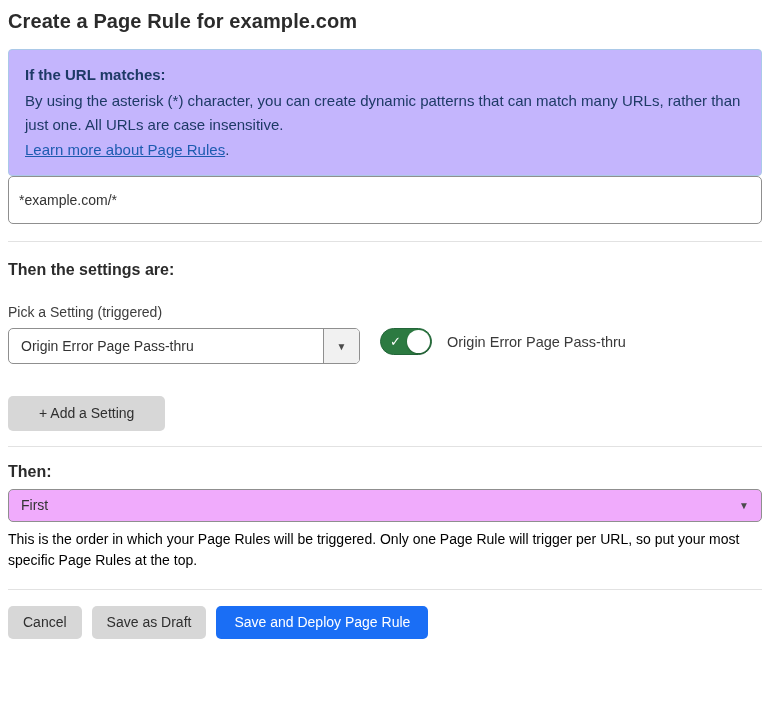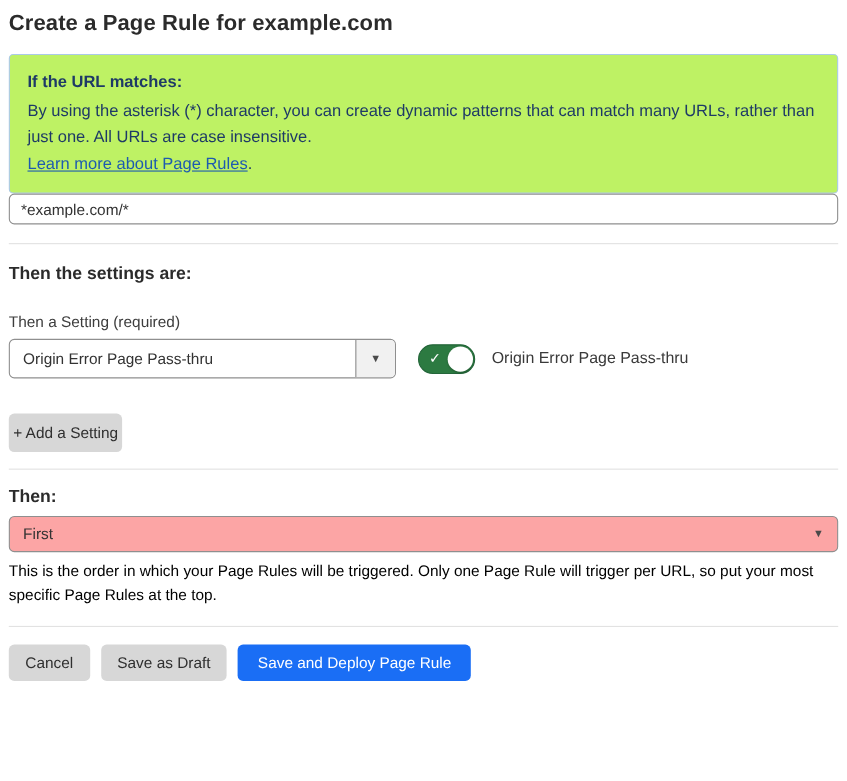--- a/index.html
+++ b/index.html
@@ -12,51 +12,51 @@
   }
   .container { padding: 6px 8px 0 8px; }
 
   .page-title {
     font-size: 20px; font-weight: 700; color: #2b2b2b;
     margin: 4px 0 16px 0; letter-spacing: 0.1px;
   }
 
   
   .info-box {
-    background: #bef264;
+    background: #c4b5fd;
     border: 1px solid #abc9e8;
     border-radius: 4px;
     padding: 13px 16px 14px 16px;
     color: #1e3a66;
     font-size: 15px;
     line-height: 1.55;
   }
   .info-box .info-heading { font-weight: 700; margin-bottom: 3px; }
   .info-box .info-body { max-width: 720px; }
   .info-link-line { margin-top: 2px; }
   .info-link { color: #1d5bb0; text-decoration: underline; cursor: pointer; }
   .info-period { color: #1e3a66; }
 
   .field-label { font-size: 14px; color: #3d3d3d; margin: 22px 0 8px 0; }
 
   .text-input {
-    width: 100%; height: 28px;
+    width: 100%; height: 48px;
     border: 1px solid #8f8f8f; border-radius: 5px;
     padding: 0 10px; font-size: 14px; color: #333;
     font-family: "Liberation Sans", "DejaVu Sans", sans-serif;
     background: #fff; outline: none;
   }
   .helper-text { font-size: 14px; color: #595959; margin-top: 7px; line-height: 1.45; }
 
   .divider { border: none; border-top: 1px solid #e2e2e2; margin: 17px 0 0 0; }
 
   .section-heading { font-size: 16px; font-weight: 700; color: #2b2b2b; margin: 19px 0 0 0; }
 
   
-  .setting-row { display: flex; align-items: center; margin-top: 8px; }
+  .setting-row { display: flex; align-items: flex-start; margin-top: 8px; }
   .dropdown {
     width: 352px; height: 36px;
     border: 1px solid #8f8f8f; border-radius: 5px;
     display: flex; align-items: stretch; overflow: hidden;
     background: #fff; cursor: pointer;
   }
   .dropdown-value {
     flex: 1; display: flex; align-items: center;
     padding: 0 12px; font-size: 14px; color: #333; white-space: nowrap;
   }
@@ -84,29 +84,29 @@
   }
   .toggle-label { font-size: 14.5px; color: #3a3a3a; margin-left: 15px; }
 
   .btn {
     font-family: "Liberation Sans", "DejaVu Sans", sans-serif;
     font-size: 14px; border: none; border-radius: 5px;
     padding: 8px 15px; cursor: pointer; line-height: 1.2;
   }
   .btn-gray { background: #d7d7d7; color: #2f2f2f; }
   .btn-blue { background: #1a6ef5; color: #ffffff; padding: 8px 18px; }
-  .add-setting-btn { margin-top: 32px; padding: 9px 4px; }
+  .add-setting-btn { margin-top: 32px; padding: 9px 31px; }
 
   
   .select-box {
     width: 100%; height: 33px;
     border: 1px solid #8f8f8f; border-radius: 5px;
     display: flex; align-items: center; justify-content: space-between;
     padding: 0 12px; font-size: 14px; color: #333;
-    background: #fca5a5; cursor: pointer; margin-top: 8px;
+    background: #f0abfc; cursor: pointer; margin-top: 8px;
   }
   .select-caret { color: #4a4a4a; font-size: 10px; }
 
   .order-helper { font-size: 14px; color: #000000; margin-top: 7px; line-height: 1.5; max-width: 756px; }
 
   
   .footer-divider { border: none; border-top: 1px solid #e2e2e2; margin: 18px 0 0 0; }
   .actions { display: flex; align-items: center; gap: 10px; margin-top: 16px; }
 </style>
 </head>
@@ -121,21 +121,21 @@
     <div class="info-body">By using the asterisk (*) character, you can create dynamic patterns that can match many URLs, rather than just one. All URLs are case insensitive.</div>
     <div class="info-link-line"><a class="info-link">Learn more about Page Rules</a><span class="info-period">.</span></div>
   </div>
 
   <input class="text-input" type="text" value="*example.com/*" style="">
 
   <hr class="divider">
 
   <div class="section-heading">Then the settings are:</div>
 
-  <div class="field-label" style="margin-top:25px;">Then a Setting (required)</div>
+  <div class="field-label" style="margin-top:25px;">Pick a Setting (triggered)</div>
 
   <div class="setting-row">
     <div class="dropdown">
       <div class="dropdown-value">Origin Error Page Pass-thru</div>
       <div class="dropdown-arrow-btn">
           <span>▼</span>
         </div>
     </div>
     <div class="toggle-wrap">
       <div class="toggle">

